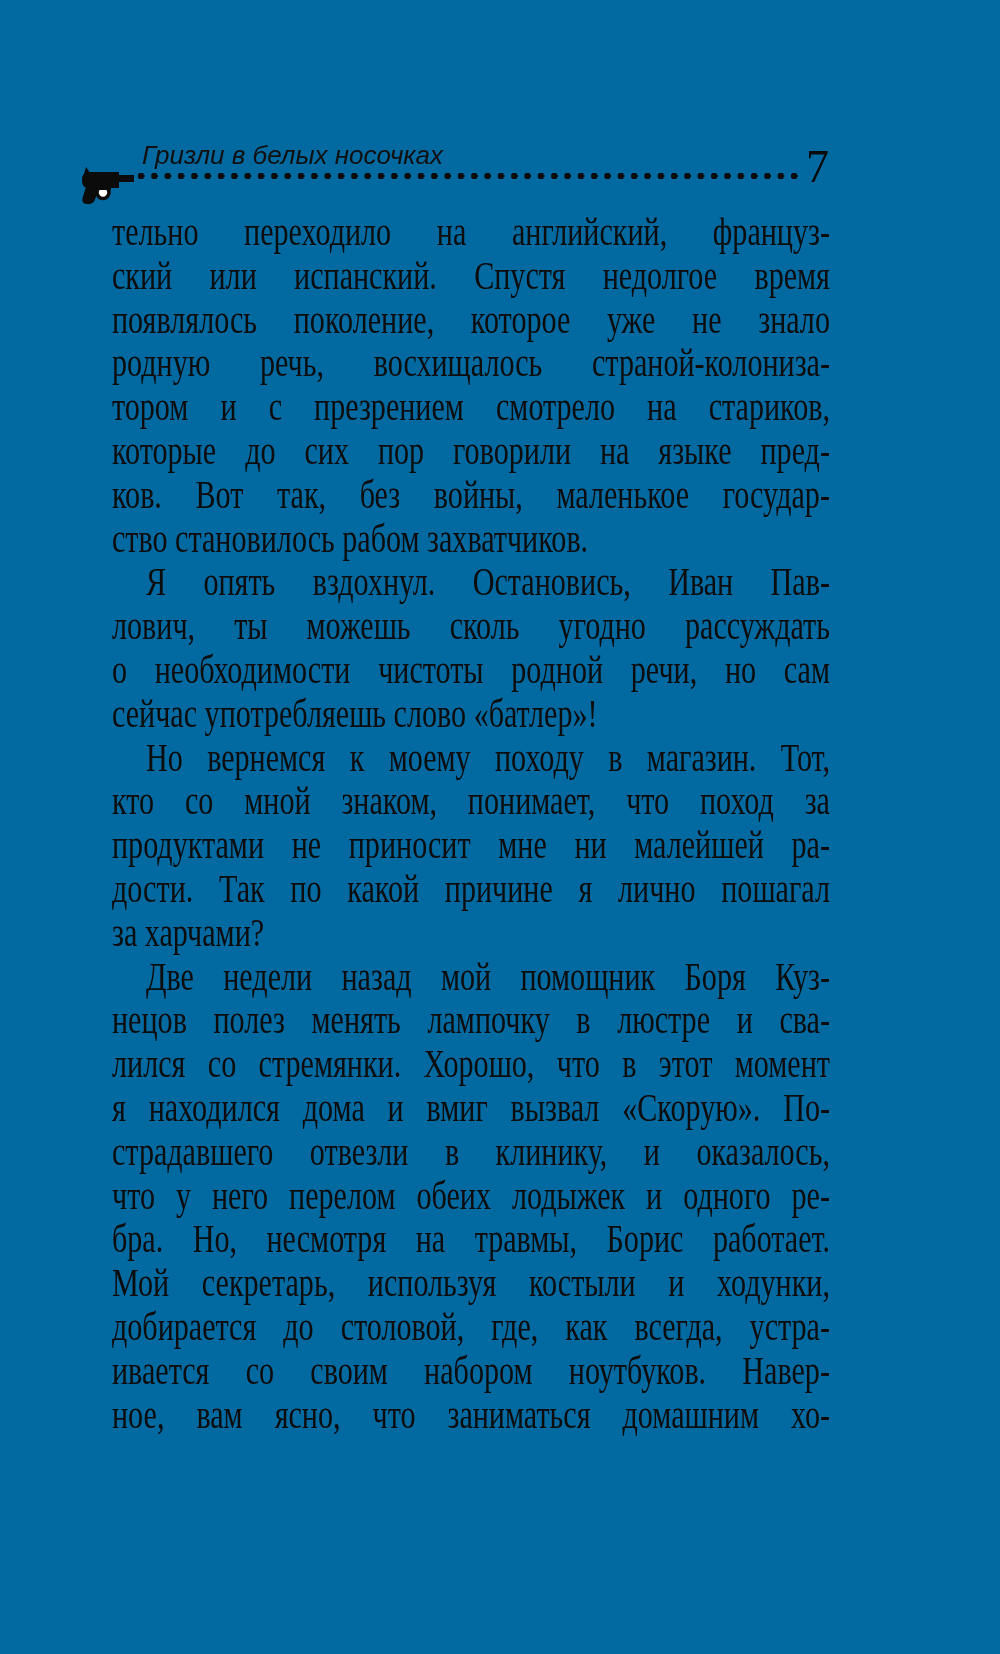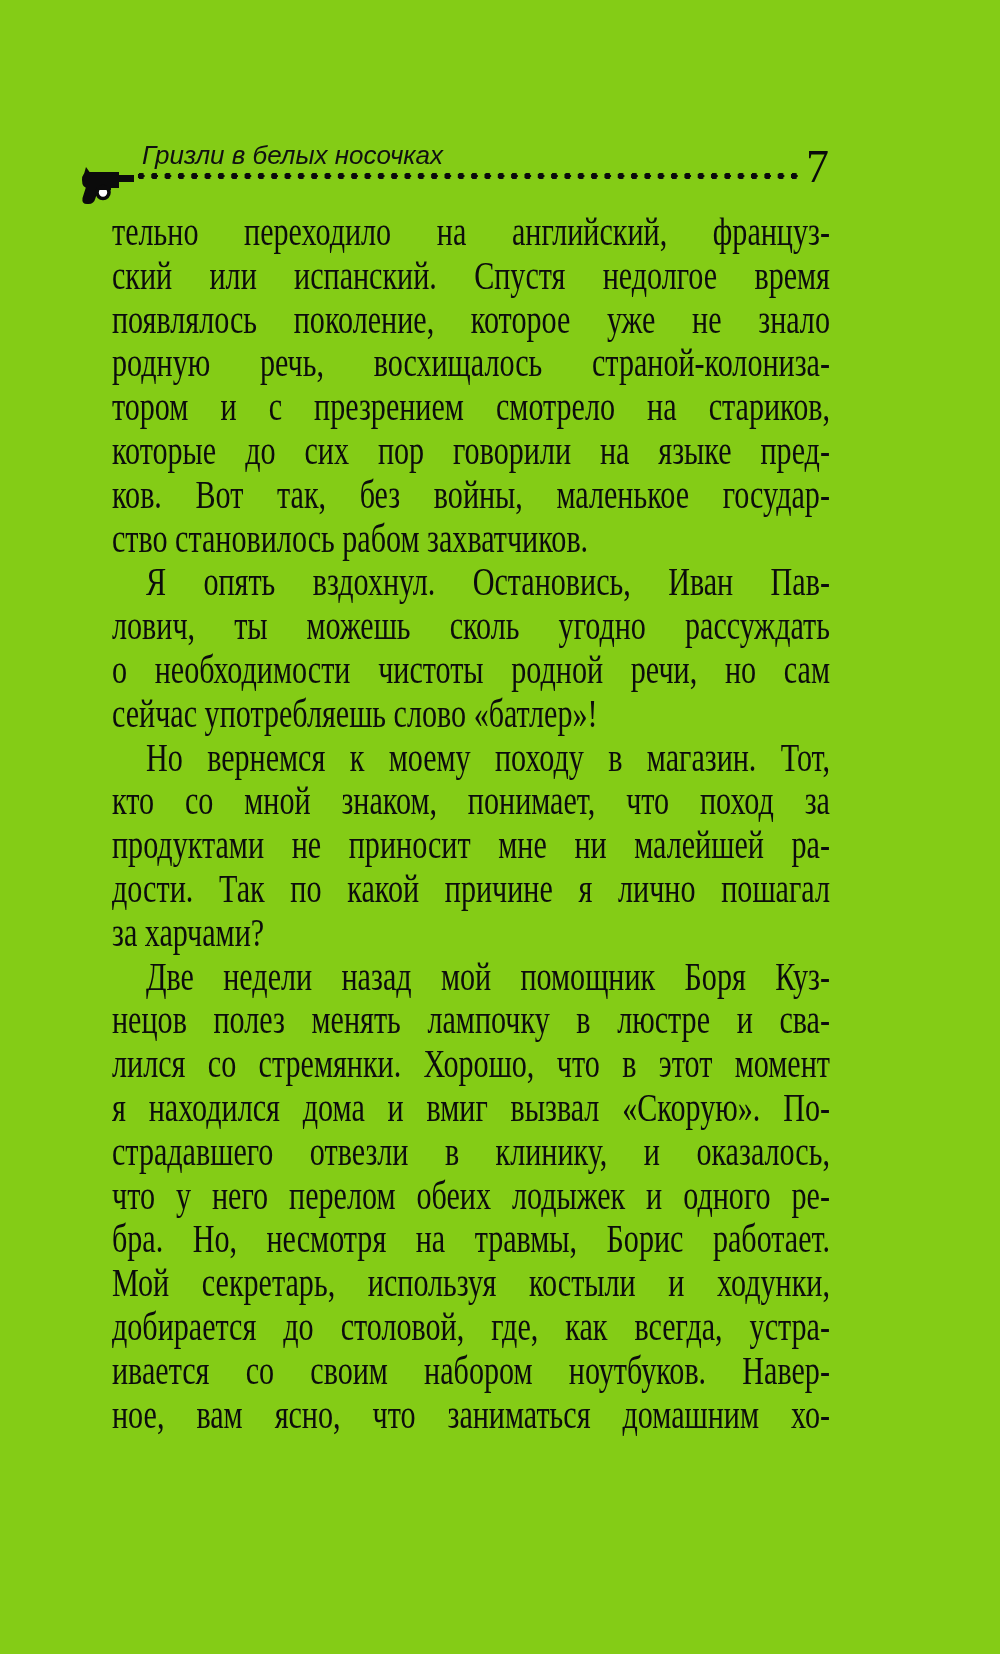--- a/index.html
+++ b/index.html
@@ -1,21 +1,21 @@
 <!DOCTYPE html>
 <html><head>
 <meta charset="utf-8">
 <style>
   html, body { margin: 0; padding: 0; background: #e8e8e8; }
   .page {
     position: relative;
     width: 1000px;
     height: 1654px;
     margin: 0 auto;
-    background: #84cc16;
+    background: #0369a1;
     overflow: hidden;
     font-family: "Liberation Serif", "DejaVu Serif", serif;
     color: #0c0c0c;
   }
 
   
   .running-title {
     position: absolute;
     left: 142px;
     top: 141px;

